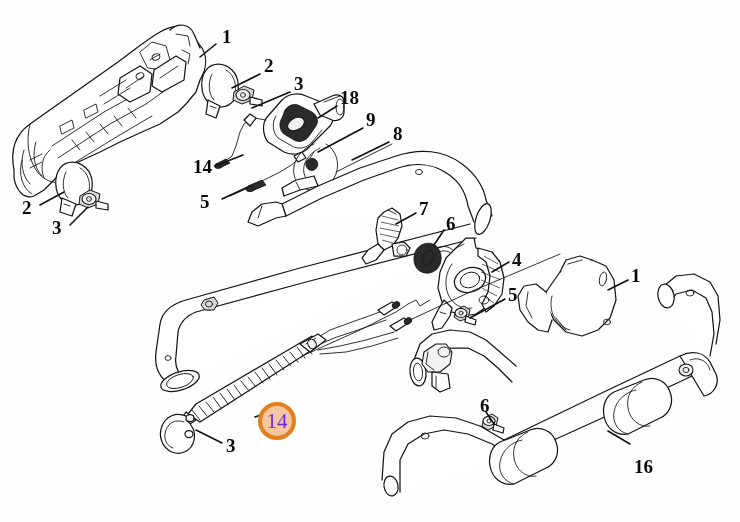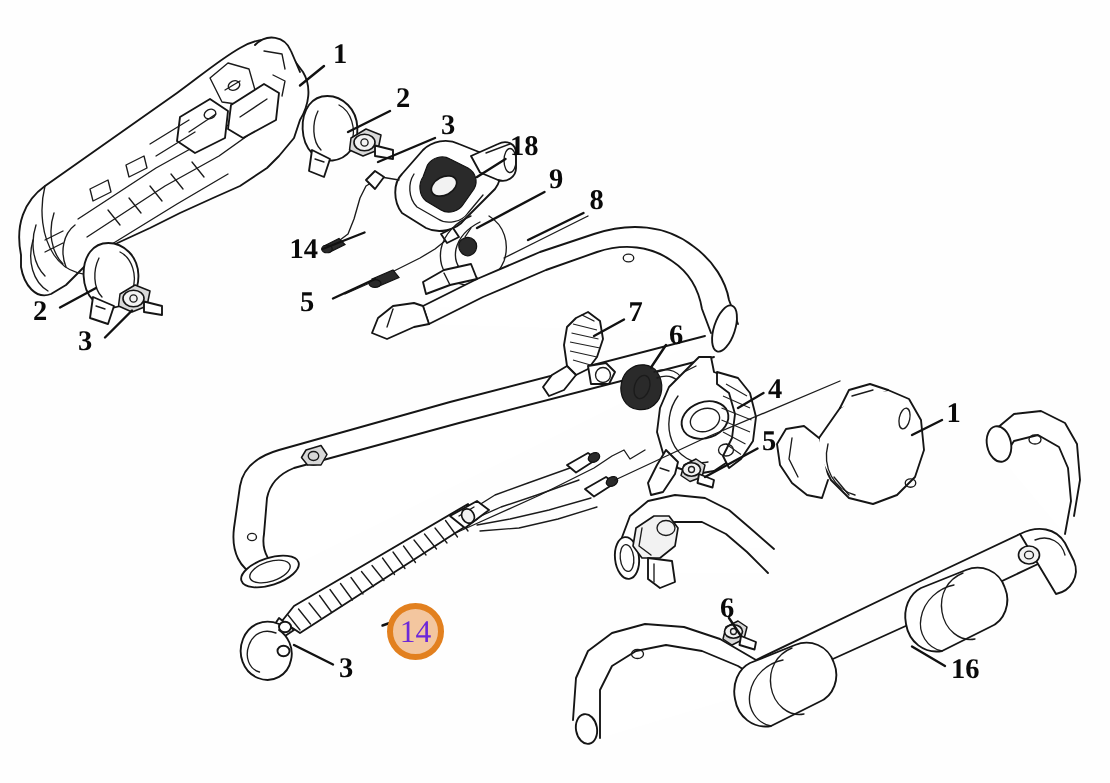--- a/index.html
+++ b/index.html
@@ -429,21 +429,21 @@
       <div class="callout-label" style="left: 193px; top: 157px;">14</div>
       <div class="callout-label" style="left: 200px; top: 192px;">5</div>
       <div class="callout-label" style="left: 22px; top: 198px;">2</div>
       <div class="callout-label" style="left: 52px; top: 218px;">3</div>
       <div class="callout-label" style="left: 419px; top: 199px;">7</div>
       <div class="callout-label" style="left: 446px; top: 214px;">6</div>
       <div class="callout-label" style="left: 512px; top: 250px;">4</div>
       <div class="callout-label" style="left: 508px; top: 285px;">5</div>
       <div class="callout-label" style="left: 631px; top: 266px;">1</div>
       <div class="callout-label" style="left: 480px; top: 396px;">6</div>
-      <div class="callout-label" style="left: 634px; top: 437px;">16</div>
+      <div class="callout-label" style="left: 634px; top: 457px;">16</div>
       <div class="callout-label" style="left: 226px; top: 436px;">3</div>
     </div>
 
   <div class="badge" id="highlight-badge" style="left: 258px; top: 402px; background: rgb(243, 198, 159); border-color: rgb(226, 128, 31);">
     <span class="badge-text">14</span>
   </div>
 
 </div>
 
 </body></html>

